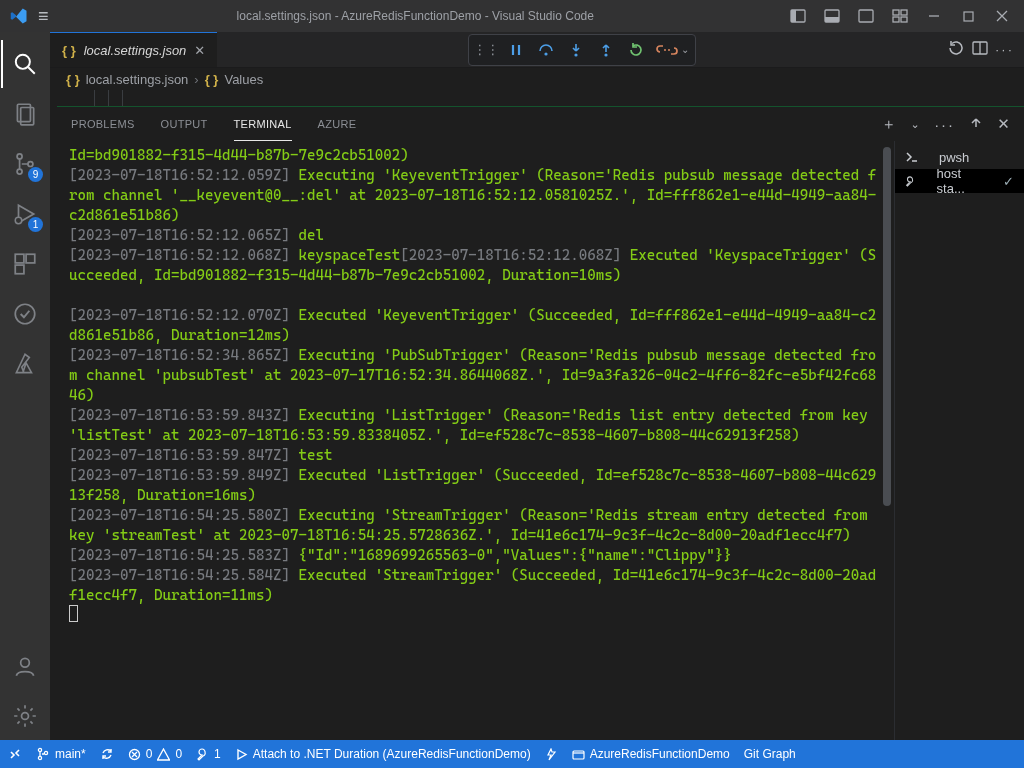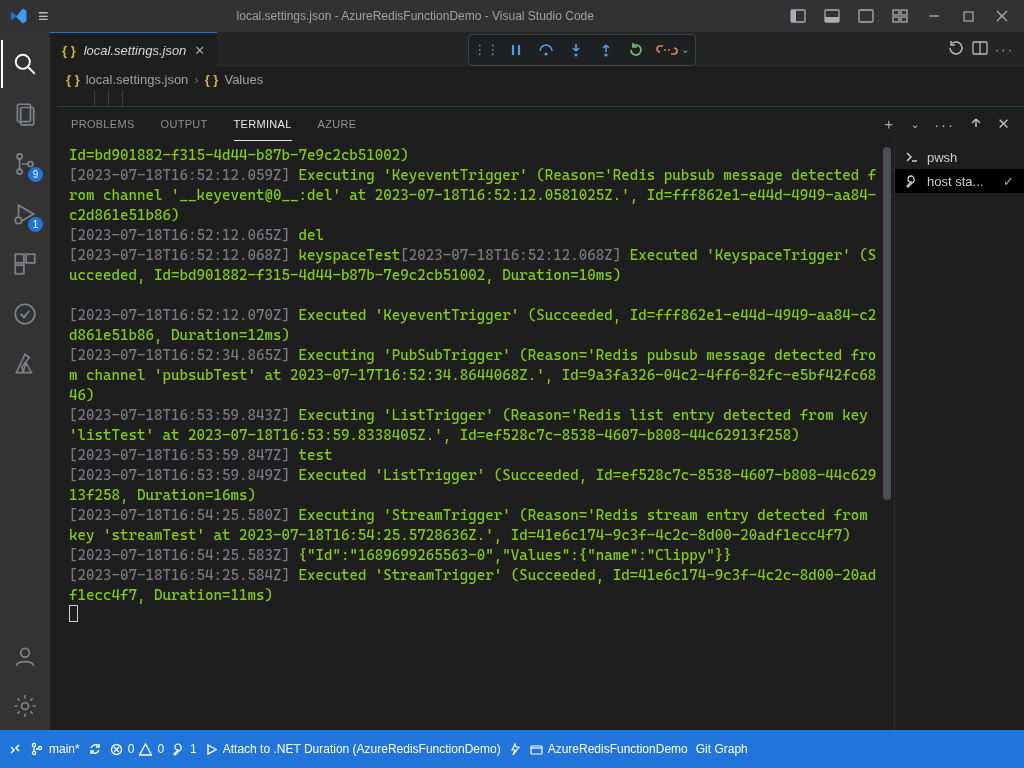--- a/index.html
+++ b/index.html
@@ -85,28 +85,28 @@
   .terminal .hi  { color:#84cc16; }
   .terminal .cursor { display:inline-block; width:9px; height:17px;
     border:1px solid #cccccc; }
   .terminal::after { content:""; position:absolute; top:0; right:0; width:10px;
     height:100%; }
   .term-scroll { position:absolute; right:3px; top:6px; width:8px; height:60%;
     background:#4a4d52; border-radius:4px; }
 
   .term-side { width:130px; border-left:1px solid #2b2d31; padding:4px 0;
     font-size:13px; color:#c9ccd1; }
-  .term-side .ts-row { display:flex; align-items:center; gap:8px; height:24px;
+  .term-side .ts-row { display:flex; align-items:center; gap:20px; height:24px;
     padding:0 10px; }
   .term-side .ts-row.sel { background:#000000; }
   .ts-row .chk { margin-left:auto; color:#9caeb6; }
 
   
-  .statusbar { height:38px; background:#2174d9; color:#ffffff; display:flex;
-    align-items:center; font-size:12px; padding:0 8px; gap:8px;
+  .statusbar { height:28px; background:#2174d9; color:#ffffff; display:flex;
+    align-items:center; font-size:12px; padding:0 8px; gap:14px;
     white-space:nowrap; }
   .statusbar .sb-item { display:flex; align-items:center; gap:5px; }
   .sb-spacer { flex:1; }
   .warn-orange { color:#e2a334; }
 </style>
 </head>
 <body>
 
 <div class="window">
 

